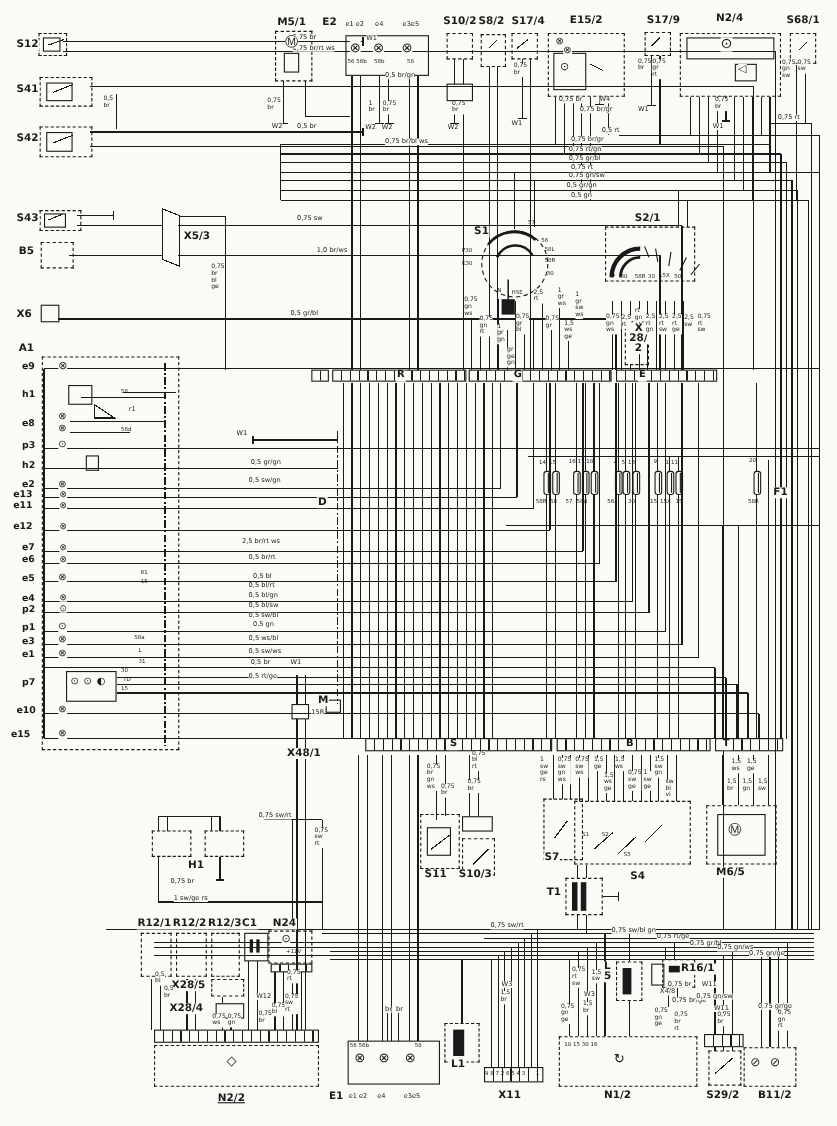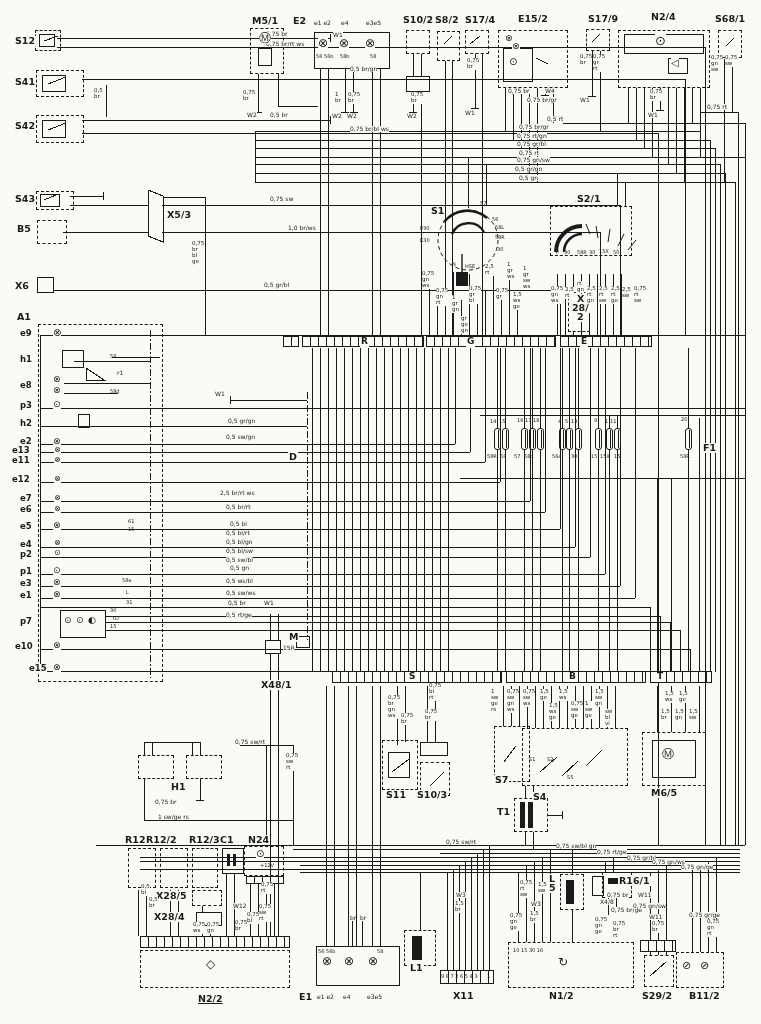--- a/index.html
+++ b/index.html
@@ -171,26 +171,26 @@
       <div class="lb b" style="left: 288px; top: 452px;">D</div>
       <div class="lb sl" style="left: 408px; top: 672px;">S</div>
       <div class="lb sl" style="left: 568px; top: 672px;">B</div>
       <div class="lb sl" style="left: 656px; top: 672px;">T</div>
       <div class="lb b" style="left: 288px; top: 632px;">M</div>
       <div class="lb s" style="left: 283px; top: 645px;">15R</div>
       <div class="lb b" style="left: 260px; top: 680px;">X48/1</div>
       <div class="lb b" style="left: 385px; top: 790px;">S11</div>
       <div class="lb b" style="left: 416px; top: 790px;">S10/3</div>
       <div class="lb b" style="left: 494px; top: 775px;">S7</div>
-      <div class="lb b" style="left: 532px; top: 792px;">S4</div>
+      <div class="lb b" style="left: 572px; top: 792px;">S4</div>
       <div class="lb b" style="left: 650px; top: 788px;">M6/5</div>
       <div class="lb b" style="left: 496px; top: 807px;">T1</div>
       <div class="lb b" style="left: 170px; top: 782px;">H1</div>
       <div class="lb b" style="left: 124px; top: 835px;">R12/1</div>
-      <div class="lb b" style="left: 145px; top: 835px;">R12/2</div>
+      <div class="lb b" style="left: 156px; top: 835px;">R12/2</div>
       <div class="lb b" style="left: 188px; top: 835px;">R12/3</div>
       <div class="lb b" style="left: 219px; top: 835px;">C1</div>
       <div class="lb b" style="left: 247px; top: 835px;">N24</div>
       <div class="lb b" style="left: 155px; top: 891px;">X28/5</div>
       <div class="lb b" style="left: 153px; top: 912px;">X28/4</div>
       <div class="lb b" style="left: 197px; top: 994px; text-decoration: underline;">N2/2</div>
       <div class="lb b" style="left: 298px; top: 992px;">E1</div>
       <div class="lb s" style="left: 317px; top: 994px;">e1 e2</div>
       <div class="lb s" style="left: 343px; top: 994px;">e4</div>
       <div class="lb s" style="left: 367px; top: 994px;">e3e5</div>
@@ -214,21 +214,21 @@
       <div class="lb r" style="left: 20px; top: 494px;">e7</div>
       <div class="lb r" style="left: 20px; top: 505px;">e6</div>
       <div class="lb r" style="left: 20px; top: 522px;">e5</div>
       <div class="lb r" style="left: 20px; top: 540px;">e4</div>
       <div class="lb r" style="left: 20px; top: 550px;">p2</div>
       <div class="lb r" style="left: 20px; top: 567px;">p1</div>
       <div class="lb r" style="left: 20px; top: 579px;">e3</div>
       <div class="lb r" style="left: 20px; top: 591px;">e1</div>
       <div class="lb r" style="left: 20px; top: 617px;">p7</div>
       <div class="lb r" style="left: 15px; top: 642px;">e10</div>
-      <div class="lb r" style="left: 29px; top: 664px;">e15</div>
+      <div class="lb r" style="left: 10px; top: 664px;">e15</div>
       <div class="lb t" style="left: 316px; top: 54px;">56 56b</div>
       <div class="lb t" style="left: 340px; top: 54px;">58b</div>
       <div class="lb t" style="left: 370px; top: 54px;">58</div>
       <div class="lb t" style="left: 480px; top: 201px;">57</div>
       <div class="lb t" style="left: 420px; top: 226px;">P30</div>
       <div class="lb t" style="left: 420px; top: 238px;">K30</div>
       <div class="lb t" style="left: 492px; top: 217px;">56</div>
       <div class="lb t" style="left: 495px; top: 225px;">58L</div>
       <div class="lb t" style="left: 495px; top: 235px;">58R</div>
       <div class="lb t" style="left: 497px; top: 247px;">30</div>

